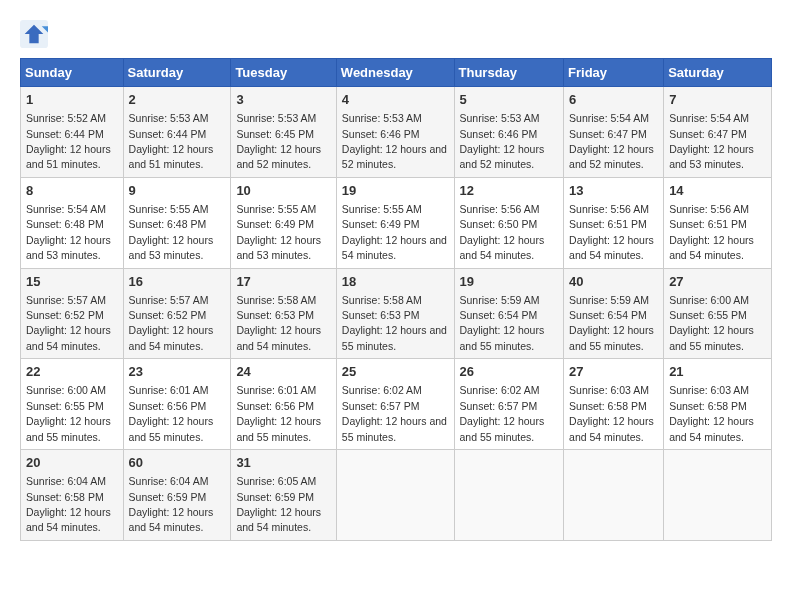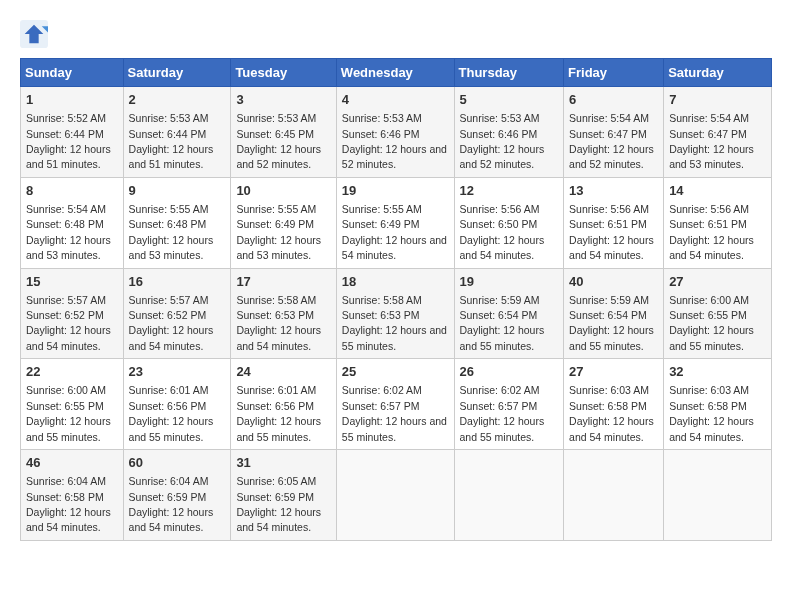--- a/index.html
+++ b/index.html
@@ -151,24 +151,24 @@
         <td><span class="day-num">40</span><span class="day-info">Sunrise: 5:59 AM<br>Sunset: 6:54 PM<br>Daylight: 12 hours and 55 minutes.</span></td>
         <td><span class="day-num">27</span><span class="day-info">Sunrise: 6:00 AM<br>Sunset: 6:55 PM<br>Daylight: 12 hours and 55 minutes.</span></td>
       </tr>
       <tr>
         <td><span class="day-num">22</span><span class="day-info">Sunrise: 6:00 AM<br>Sunset: 6:55 PM<br>Daylight: 12 hours and 55 minutes.</span></td>
         <td><span class="day-num">23</span><span class="day-info">Sunrise: 6:01 AM<br>Sunset: 6:56 PM<br>Daylight: 12 hours and 55 minutes.</span></td>
         <td><span class="day-num">24</span><span class="day-info">Sunrise: 6:01 AM<br>Sunset: 6:56 PM<br>Daylight: 12 hours and 55 minutes.</span></td>
         <td><span class="day-num">25</span><span class="day-info">Sunrise: 6:02 AM<br>Sunset: 6:57 PM<br>Daylight: 12 hours and 55 minutes.</span></td>
         <td><span class="day-num">26</span><span class="day-info">Sunrise: 6:02 AM<br>Sunset: 6:57 PM<br>Daylight: 12 hours and 55 minutes.</span></td>
         <td><span class="day-num">27</span><span class="day-info">Sunrise: 6:03 AM<br>Sunset: 6:58 PM<br>Daylight: 12 hours and 54 minutes.</span></td>
-        <td><span class="day-num">32</span><span class="day-info">Sunrise: 6:03 AM<br>Sunset: 6:58 PM<br>Daylight: 12 hours and 54 minutes.</span></td>
+        <td><span class="day-num">21</span><span class="day-info">Sunrise: 6:03 AM<br>Sunset: 6:58 PM<br>Daylight: 12 hours and 54 minutes.</span></td>
       </tr>
       <tr>
-        <td><span class="day-num">46</span><span class="day-info">Sunrise: 6:04 AM<br>Sunset: 6:58 PM<br>Daylight: 12 hours and 54 minutes.</span></td>
+        <td><span class="day-num">20</span><span class="day-info">Sunrise: 6:04 AM<br>Sunset: 6:58 PM<br>Daylight: 12 hours and 54 minutes.</span></td>
         <td><span class="day-num">60</span><span class="day-info">Sunrise: 6:04 AM<br>Sunset: 6:59 PM<br>Daylight: 12 hours and 54 minutes.</span></td>
         <td><span class="day-num">31</span><span class="day-info">Sunrise: 6:05 AM<br>Sunset: 6:59 PM<br>Daylight: 12 hours and 54 minutes.</span></td>
         <td class="empty-cell"></td>
         <td class="empty-cell"></td>
         <td class="empty-cell"></td>
         <td class="empty-cell"></td>
       </tr>
     </tbody>
 </table>
 

